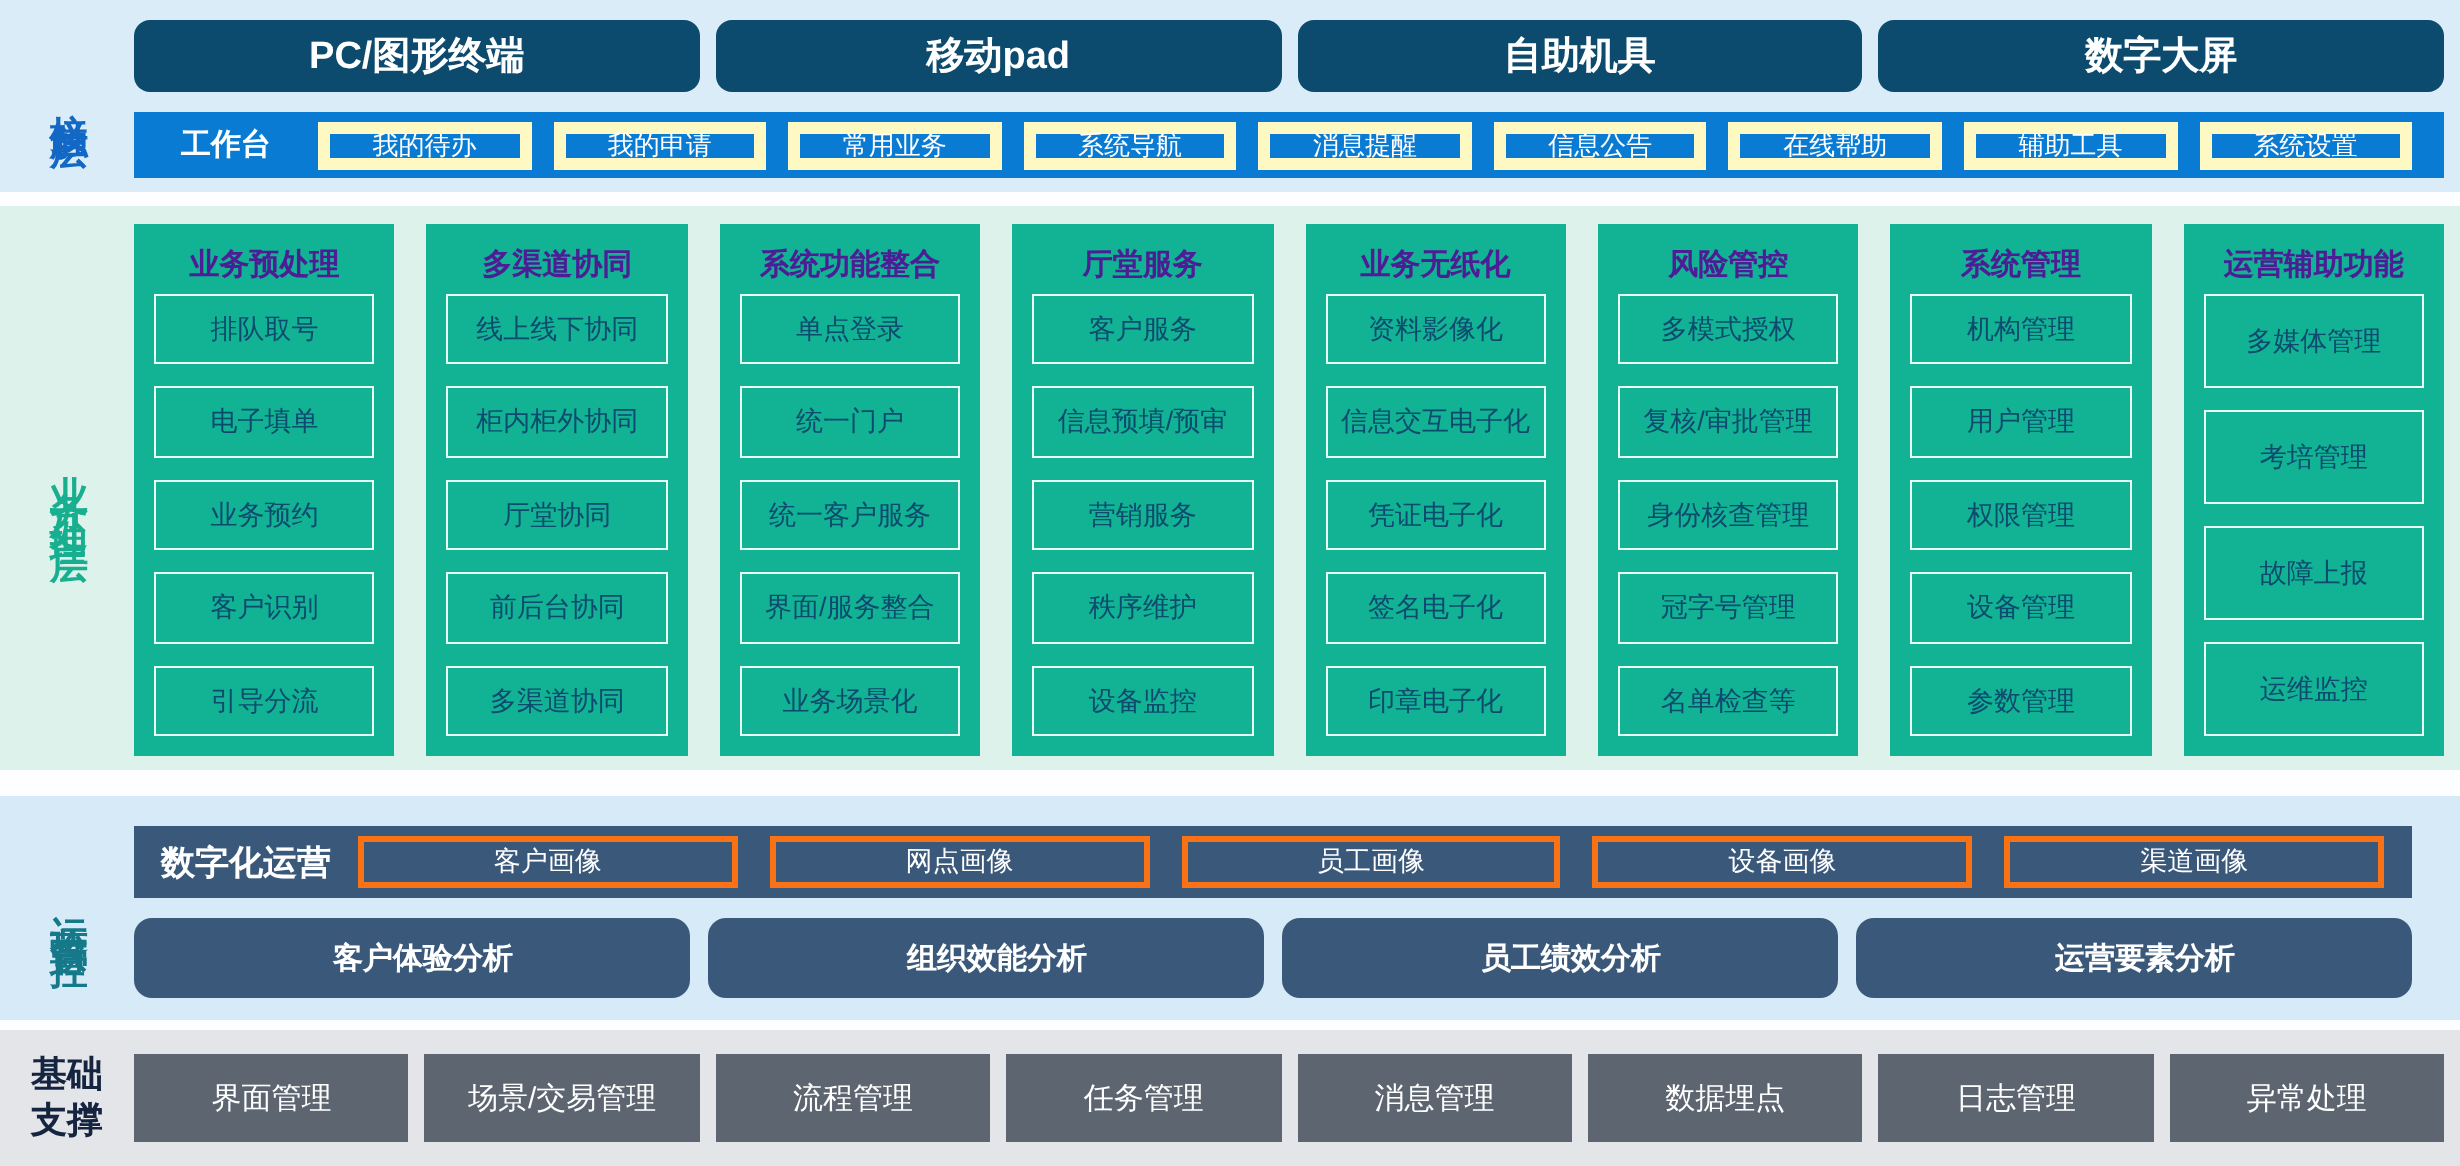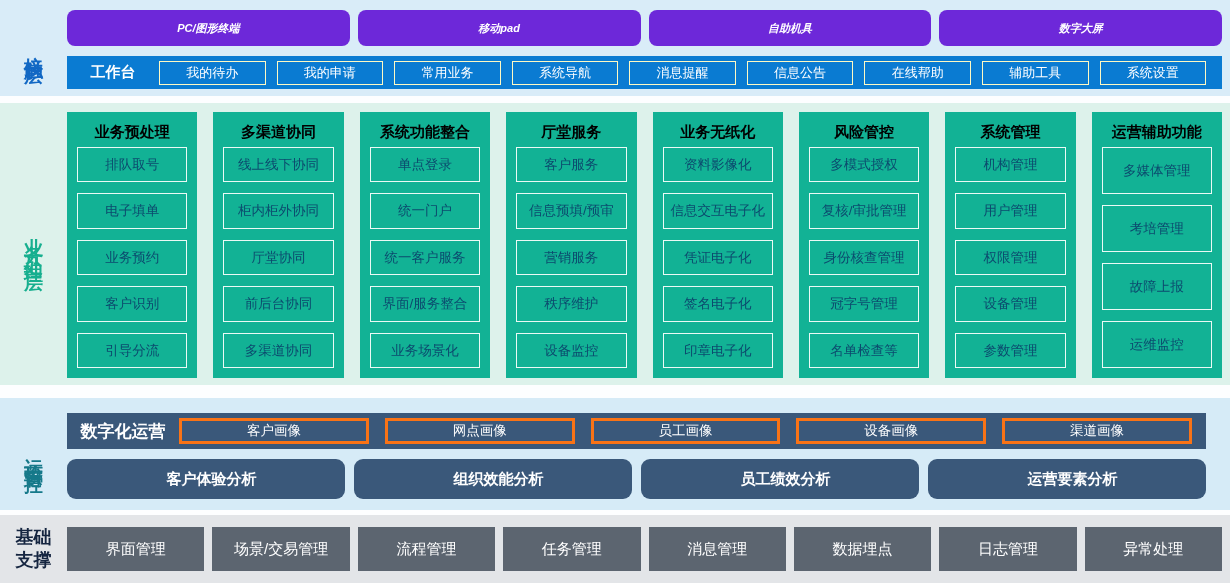--- a/index.html
+++ b/index.html
@@ -17,32 +17,32 @@
   #base       { top:515px; height:68px;  background:#e3e5e8; }
 
   .v-label { writing-mode:vertical-rl; text-orientation:upright; font-weight:bold; font-size:19px; }
   #contact .v-label    { color:#1268c4; letter-spacing:5px; }
   #business .v-label   { color:#17af8f; letter-spacing:9px; }
   #operations .v-label { color:#16798a; letter-spacing:6px; }
   .base-label { color:#152540; font-weight:bold; font-size:18px; white-space:pre-line; text-align:center; line-height:1.3; }
 
   
   .channel-row { display:flex; gap:8px; margin-top:10px; height:36px; }
-  .channel { flex:1; background:#6d28d9; border-radius:8px; color:#fff; font-weight:bold; font-size:11px;
-             display:flex; align-items:center; justify-content:center;font-style:italic; }
+  .channel { flex:1; background:#0c4a6e; border-radius:8px; color:#fff; font-weight:bold; font-size:19px;
+             display:flex; align-items:center; justify-content:center; }
   .workbench-bar { margin-top:10px; height:33px; background:#0a7bd2; display:flex; align-items:center; padding-right:12px; }
   .wb-label { flex:0 0 92px; text-align:center; color:#fff; font-weight:bold; font-size:15px; }
-  .wb-item { flex:1; height:24px; margin-right:11px; border:1px solid #fef9c3; color:#fff; font-size:13px;
+  .wb-item { flex:1; height:24px; margin-right:11px; border:6px solid #fef9c3; color:#fff; font-size:13px;
              display:flex; align-items:center; justify-content:center; white-space:nowrap; }
   .wb-item:last-child { margin-right:4px; }
 
   
   .col-grid { display:flex; gap:16px; margin-top:9px; height:266px; }
   .biz-col { flex:1; background:#12b295; padding:5px 10px 10px; display:flex; flex-direction:column; min-width:0; }
-  .col-title { height:30px; display:flex; align-items:center; justify-content:center; color:#000000; font-weight:bold;
+  .col-title { height:30px; display:flex; align-items:center; justify-content:center; color:#4c1d95; font-weight:bold;
                font-size:15px; white-space:nowrap; }
   .col-items { flex:1; display:flex; flex-direction:column; gap:11px; }
   .col-box { flex:1; border:1px solid #eafaf5; color:#0c4a6e; font-size:13.5px; display:flex; align-items:center;
              justify-content:center; text-align:center; line-height:1.15; padding:1px 2px; }
 
   
   #operations .content-zone { margin-right:24px; }
   .ops-bar { margin-top:15px; height:36px; background:#3a587a; display:flex; align-items:center; padding-right:14px; }
   .ops-label { flex:0 0 112px; text-align:center; color:#fff; font-weight:bold; font-size:17px; }
   .persona-item { flex:1; height:26px; margin-right:16px; border:3px solid #f97316; color:#fff; font-size:13.5px;

